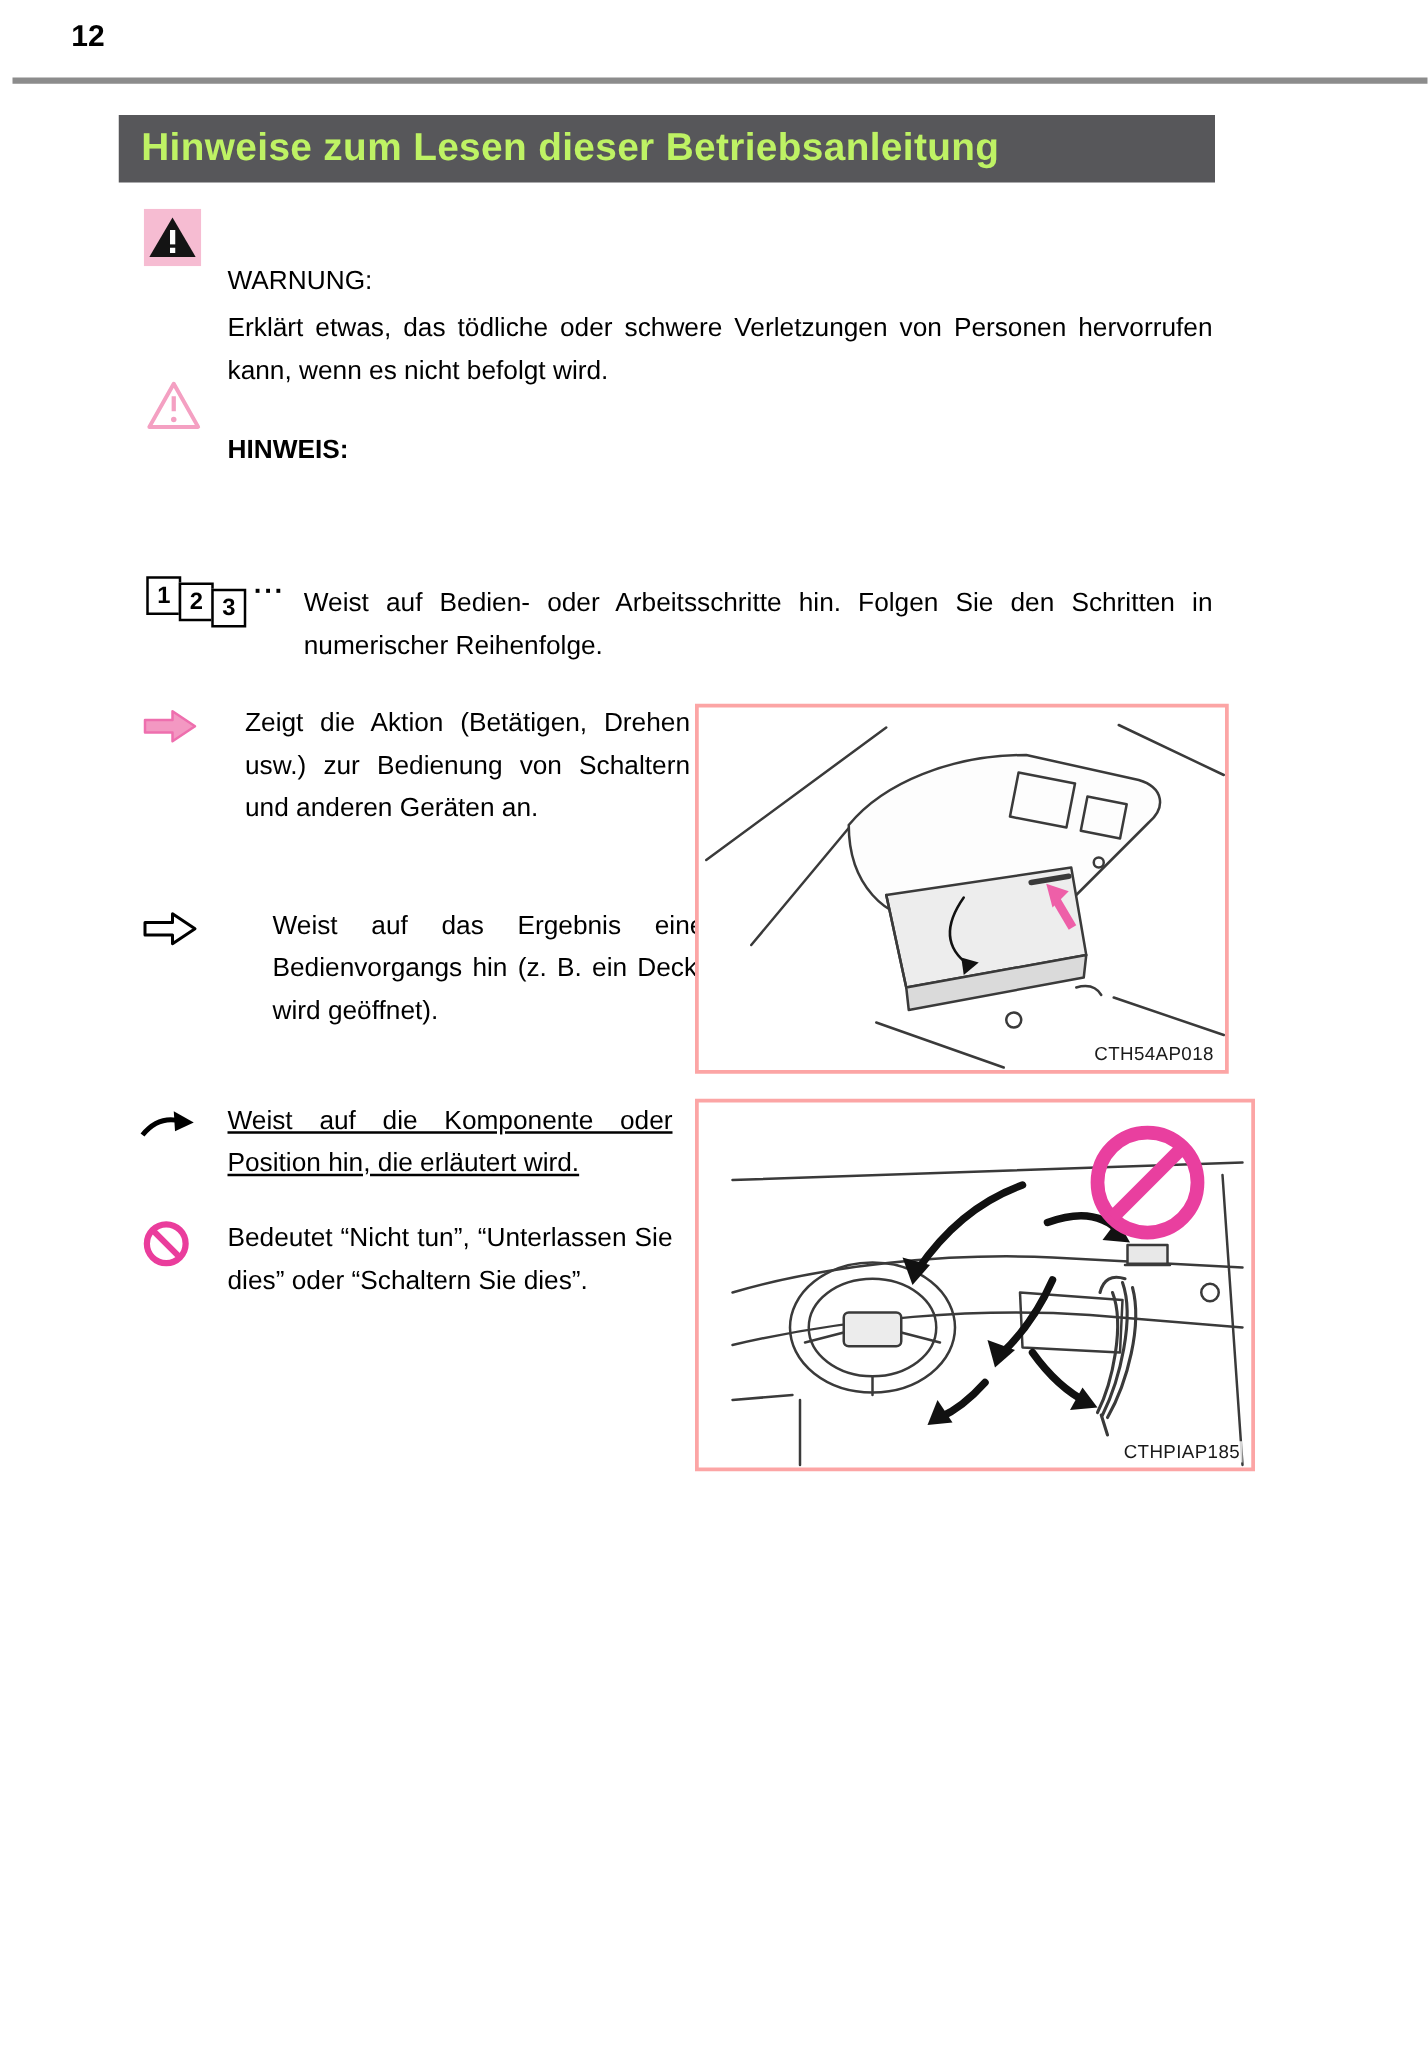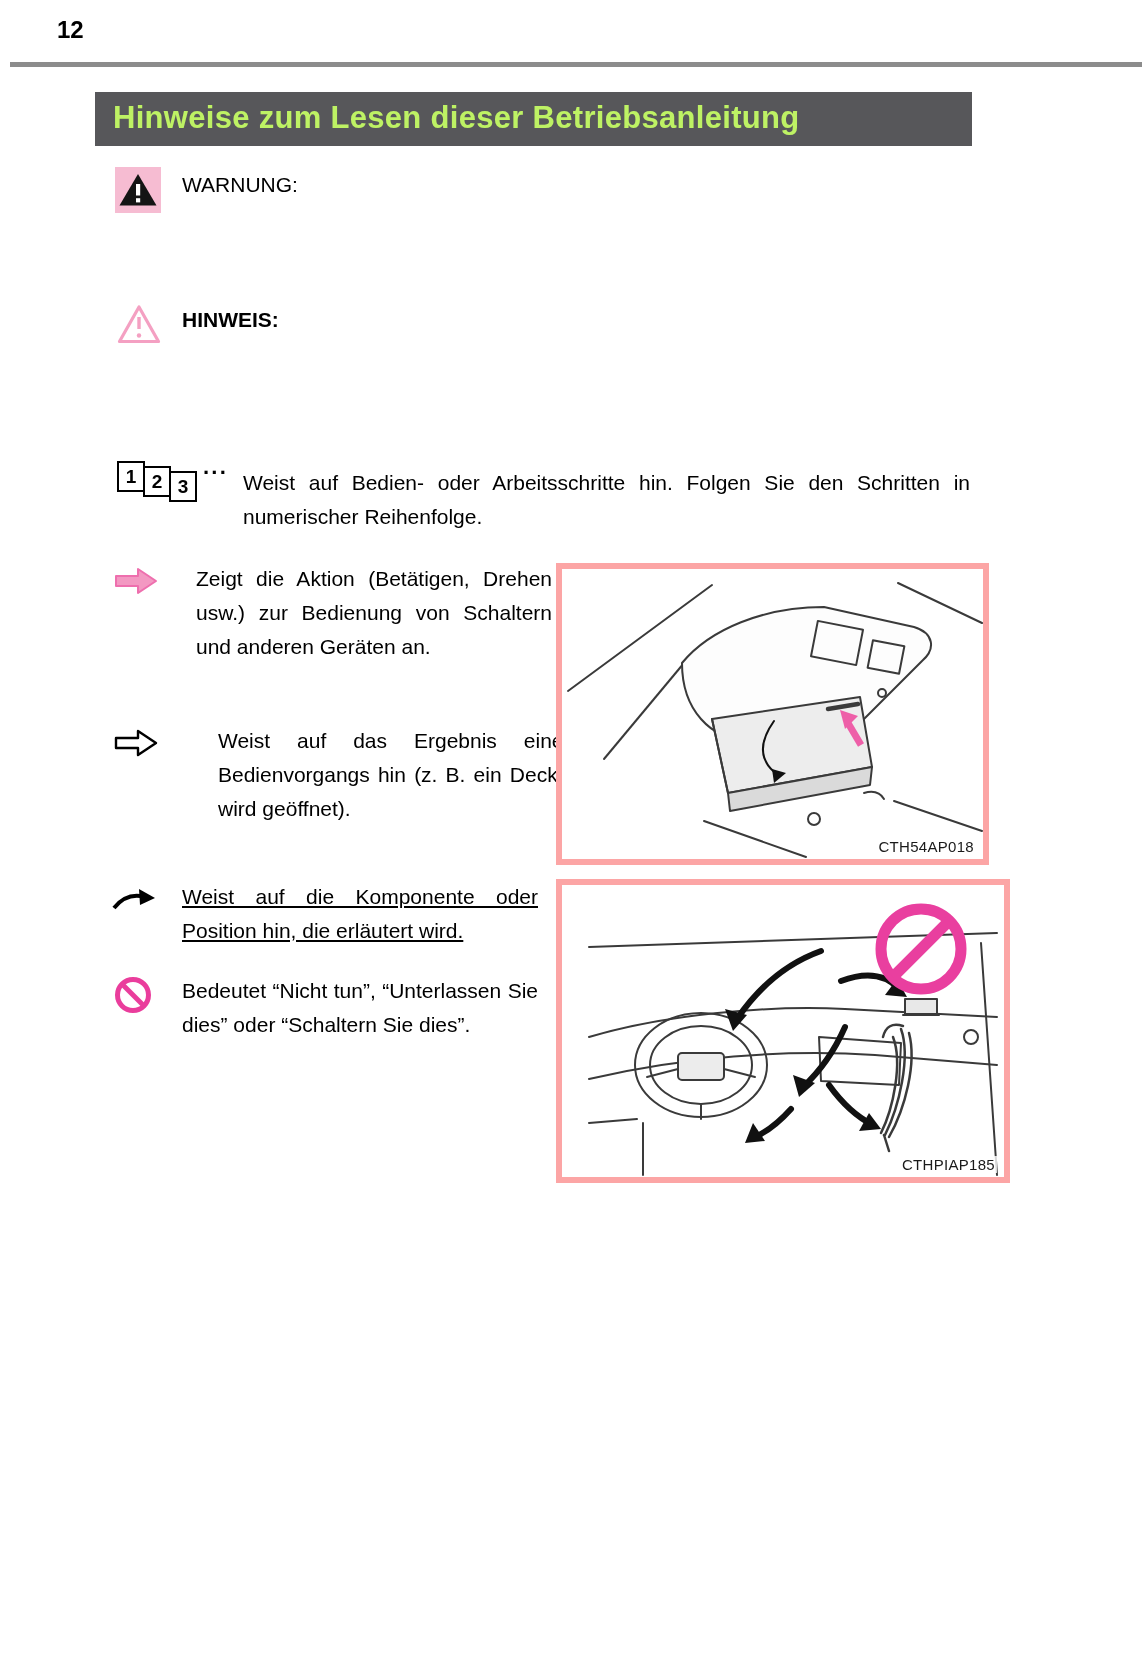--- a/index.html
+++ b/index.html
@@ -10,31 +10,31 @@
   }
   .page-number{position:absolute;left:57px;top:16px;font-size:24px;font-weight:bold;}
   .top-rule{position:absolute;left:10px;top:62px;width:1132px;height:5px;background:#8c8c8c;}
   .title-bar{
     position:absolute;left:95px;top:92px;width:843px;
     background:#57575a;color:#bef264;font-size:31px;font-weight:bold;
     padding:8px 16px 10px 18px;letter-spacing:.3px;white-space:nowrap;overflow:hidden;
   }
   .icon{position:absolute;}
   .txt{position:absolute;font-size:21px;line-height:34px;text-align:justify;}
-  .sec-label{font-size:21px;line-height:30px;margin-bottom:6px;text-align:left;}
+  .sec-label{font-size:21px;line-height:30px;margin-bottom:6px;text-align:left;margin-top:40px;}
   .steps-icon{position:absolute;left:117px;top:461px;white-space:nowrap;}
   .step-box{
     display:inline-block;width:24px;height:27px;border:2px solid #000;background:#fff;
     font-size:19px;font-weight:bold;text-align:center;line-height:27px;vertical-align:top;
   }
   .step-box.b2{transform:translateY(5px);margin-left:-2px;}
   .step-box.b3{transform:translateY(10px);margin-left:-2px;}
   .step-ellipsis{display:inline-block;font-size:22px;font-weight:bold;margin-left:6px;transform:translateY(-1px);letter-spacing:1px;}
   .figure{
-    position:absolute;width:421px;border:6px solid #fca5a5;background:#fff;overflow:hidden;
+    position:absolute;width:421px;border:3px solid #fca5a5;background:#fff;overflow:hidden;
   }
   .figure svg{display:block;}
   .fig-caption{
     position:absolute;right:7px;bottom:4px;font-size:15px;color:#1a1a1a;letter-spacing:.3px;
     background:rgba(255,255,255,.8);padding:0 2px;
   }
 </style>
 </head>
 <body>
 
@@ -46,20 +46,21 @@
 <div class="icon" style="left:115px;top:167px;">
   <svg width="46" height="46" viewBox="0 0 46 46">
     <rect width="46" height="46" fill="#f6bcd2"></rect>
     <path d="M23 7 L41.5 38.5 L4.5 38.5 Z" fill="#141414"></path>
     <rect x="21" y="17" width="4.2" height="11.5" fill="#fff"></rect>
     <rect x="21" y="31.2" width="4.2" height="4.2" fill="#fff"></rect>
   </svg>
 </div>
 <div class="txt" style="left:182px;top:170px;width:788px;">
   <div class="sec-label">WARNUNG:</div>
+  <div>Erklärt etwas, das tödliche oder schwere Verletzungen von Personen hervorrufen kann, wenn es nicht befolgt wird.</div>
 </div>
 
 <div class="icon" style="left:117px;top:303px;">
   <svg width="44" height="42" viewBox="0 0 44 42">
     <path d="M22 4 L41.5 38.5 L2.5 38.5 Z" fill="none" stroke="#f4a0c2" stroke-width="3.2" stroke-linejoin="round"></path>
     <rect x="20.3" y="14" width="3.4" height="12" fill="#f4a0c2"></rect>
     <circle cx="22" cy="32.5" r="2.2" fill="#f4a0c2"></circle>
   </svg>
 </div>
 <div class="txt" style="left:182px;top:305px;width:788px;font-weight:bold;">

